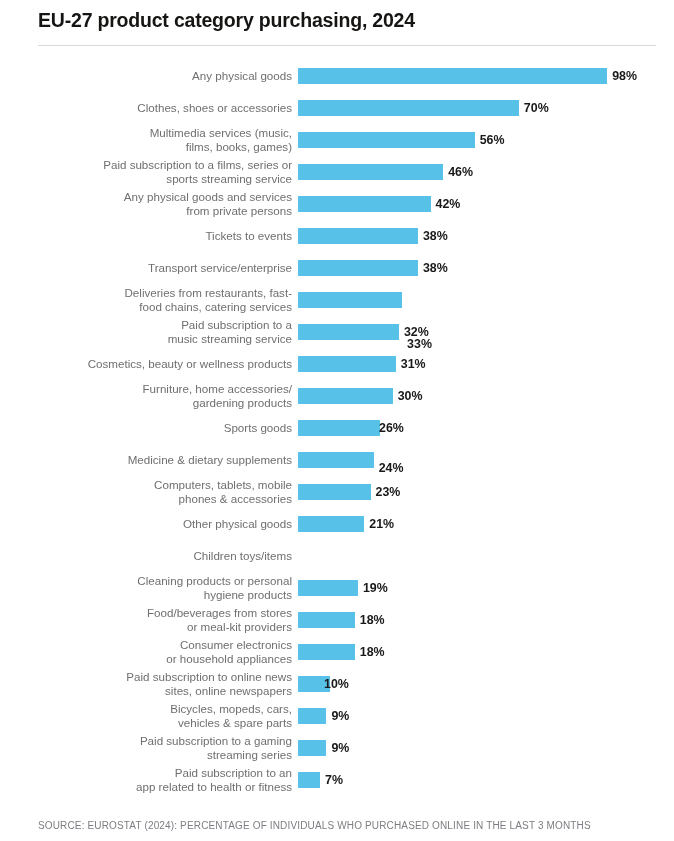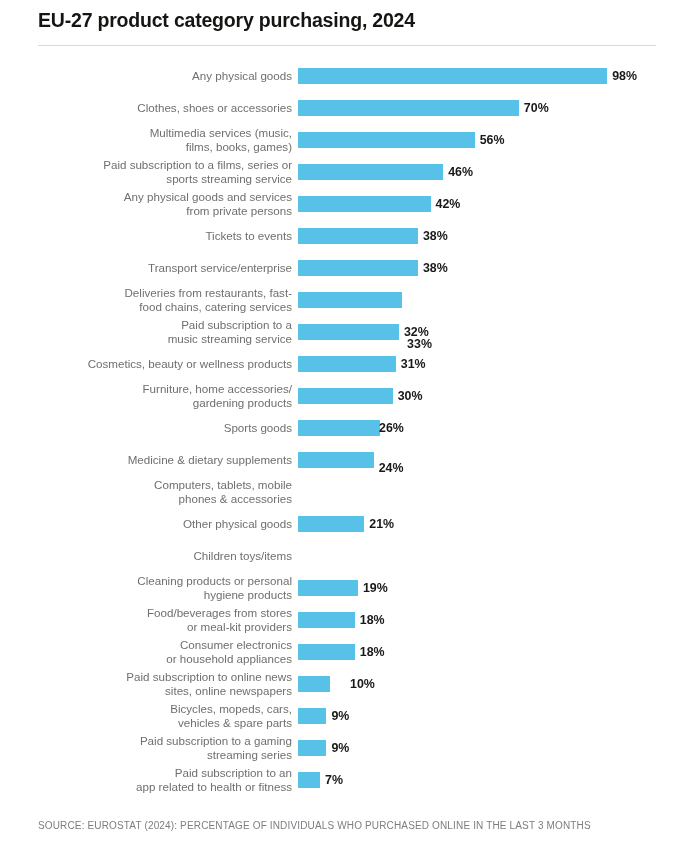--- a/index.html
+++ b/index.html
@@ -196,20 +196,24 @@
       </div>
       <div class="row">
         <div class="row-label"><span>Medicine &amp; dietary supplements</span></div>
         <div class="bar-track">
           <div class="bar" style="width: 75.72px; background: rgb(87, 193, 232);"></div>
           <div class="bar-value" style="left: 80.72px; margin-top: 8px;">24%</div>
         </div>
       </div>
       <div class="row">
         <div class="row-label"><span>Computers, tablets, mobile</span><span>phones &amp; accessories</span></div>
+        <div class="bar-track">
+          <div class="bar" style="width: 72.565px; background: rgb(87, 193, 232);"></div>
+          <div class="bar-value" style="left: 77.565px;">23%</div>
+        </div>
       </div>
       <div class="row">
         <div class="row-label"><span>Other physical goods</span></div>
         <div class="bar-track">
           <div class="bar" style="width: 66.255px; background: rgb(87, 193, 232);"></div>
           <div class="bar-value" style="left: 71.255px;">21%</div>
         </div>
       </div>
       <div class="row">
         <div class="row-label"><span>Children toys/items</span></div>
@@ -232,21 +236,21 @@
         <div class="row-label"><span>Consumer electronics</span><span>or household appliances</span></div>
         <div class="bar-track">
           <div class="bar" style="width: 56.79px; background: rgb(87, 193, 232);"></div>
           <div class="bar-value" style="left: 61.79px;">18%</div>
         </div>
       </div>
       <div class="row">
         <div class="row-label"><span>Paid subscription to online news</span><span>sites, online newspapers</span></div>
         <div class="bar-track">
           <div class="bar" style="width: 31.55px; background: rgb(87, 193, 232);"></div>
-          <div class="bar-value" style="left: 52px;">10%</div>
+          <div class="bar-value" style="left: 26px;">10%</div>
         </div>
       </div>
       <div class="row">
         <div class="row-label"><span>Bicycles, mopeds, cars,</span><span>vehicles &amp; spare parts</span></div>
         <div class="bar-track">
           <div class="bar" style="width: 28.395px; background: rgb(87, 193, 232);"></div>
           <div class="bar-value" style="left: 33.395px;">9%</div>
         </div>
       </div>
       <div class="row">

